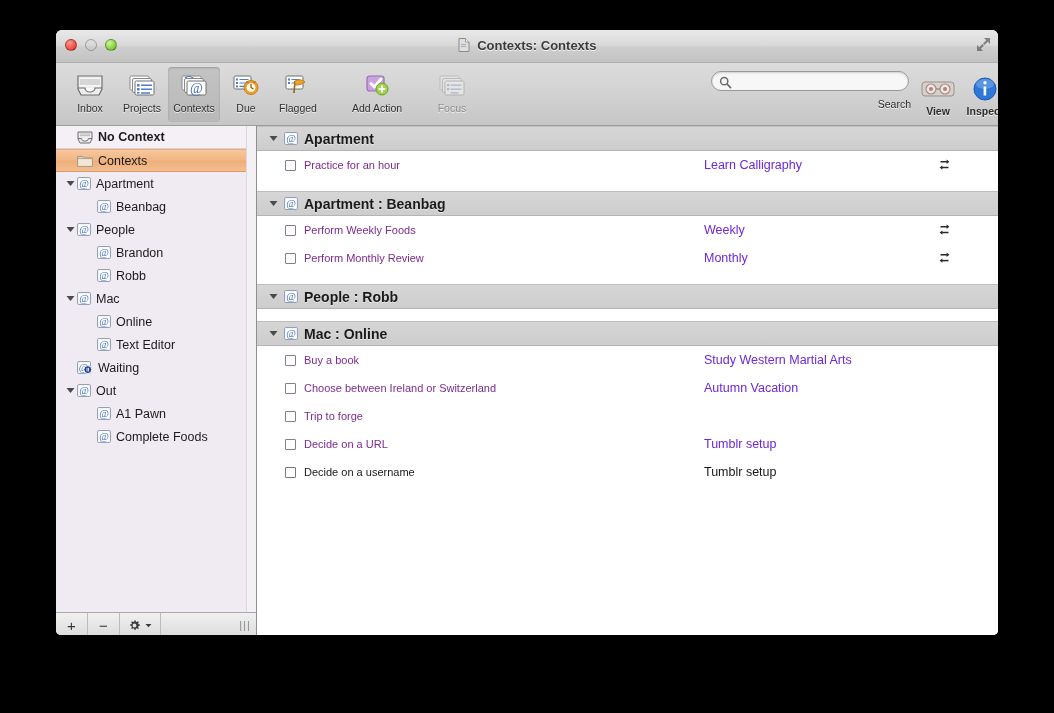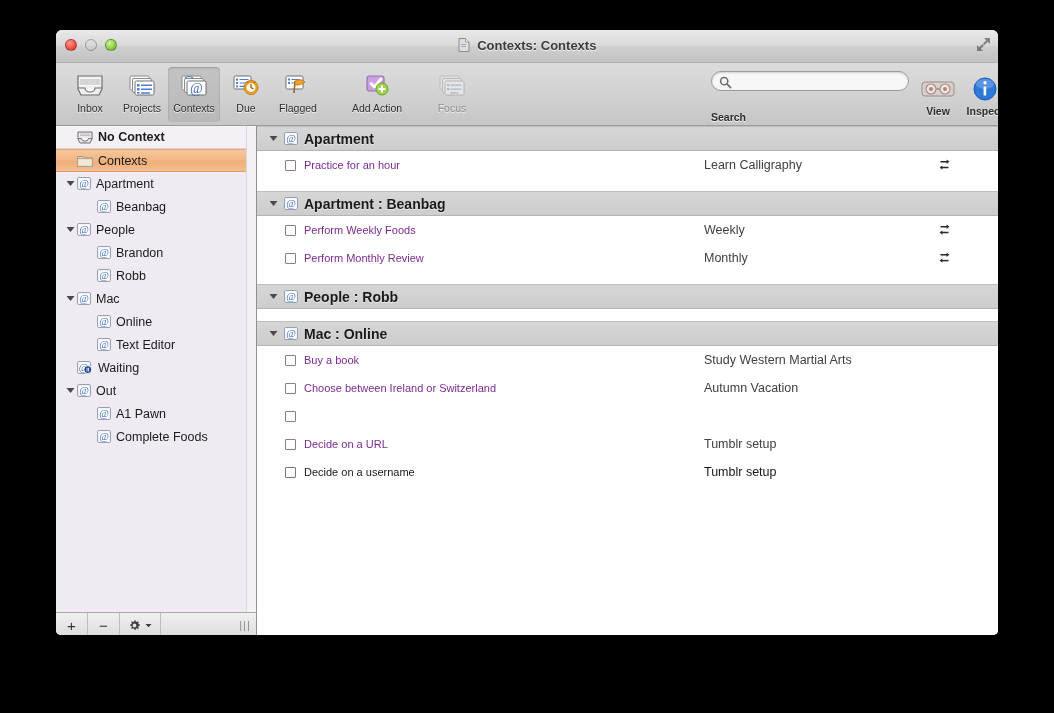--- a/index.html
+++ b/index.html
@@ -151,26 +151,25 @@
     width: 165px;
     height: 15px;
     border: 0;
     outline: none;
     background: transparent;
     font-size: 11px;
     font-family: "Liberation Sans", sans-serif;
     color: #222;
   }
   .search-label {
-    text-align: left;
+    text-align: right;
     font-size: 10.5px;
     color: #2e2e2e;
     text-shadow: 0 1px 0 rgba(255,255,255,0.75);
-    margin-top: 20px;
-    font-weight: bold;
+    margin-top: 7px;
   }
 
   .tb-right {
     position: absolute;
     left: 860px;
     top: 11px;
     display: flex;
     gap: 3px;
     font-weight: bold;
   }
@@ -295,21 +294,21 @@
     width: 400px;
     font-size: 11px;
     color: #7b2a8f;
     white-space: nowrap;
     overflow: hidden;
   }
   .task-row .tproj {
     flex: 0 0 auto;
     width: 220px;
     font-size: 12.5px;
-    color: #404040;
+    color: #6d28d9;
     white-space: nowrap;
   }
   .task-row.plain .tname,
   .task-row.plain .tproj { color: #171717; }
   .task-row .trepeat {
     position: absolute;
     left: 680px;
     display: flex;
     align-items: center;
   }
@@ -837,20 +836,21 @@
             <span class="tname">Buy a book</span>
             <span class="tproj">Study Western Martial Arts</span>
           </div>
           <div class="task-row">
             <span class="chk"></span>
             <span class="tname">Choose between Ireland or Switzerland</span>
             <span class="tproj">Autumn Vacation</span>
           </div>
           <div class="task-row">
             <span class="chk"></span>
+            <span class="tname">Trip to forge</span>
           </div>
           <div class="task-row">
             <span class="chk"></span>
             <span class="tname">Decide on a URL</span>
             <span class="tproj">Tumblr setup</span>
           </div>
           <div class="task-row plain">
             <span class="chk plain"></span>
             <span class="tname">Decide on a username</span>
             <span class="tproj">Tumblr setup</span>

